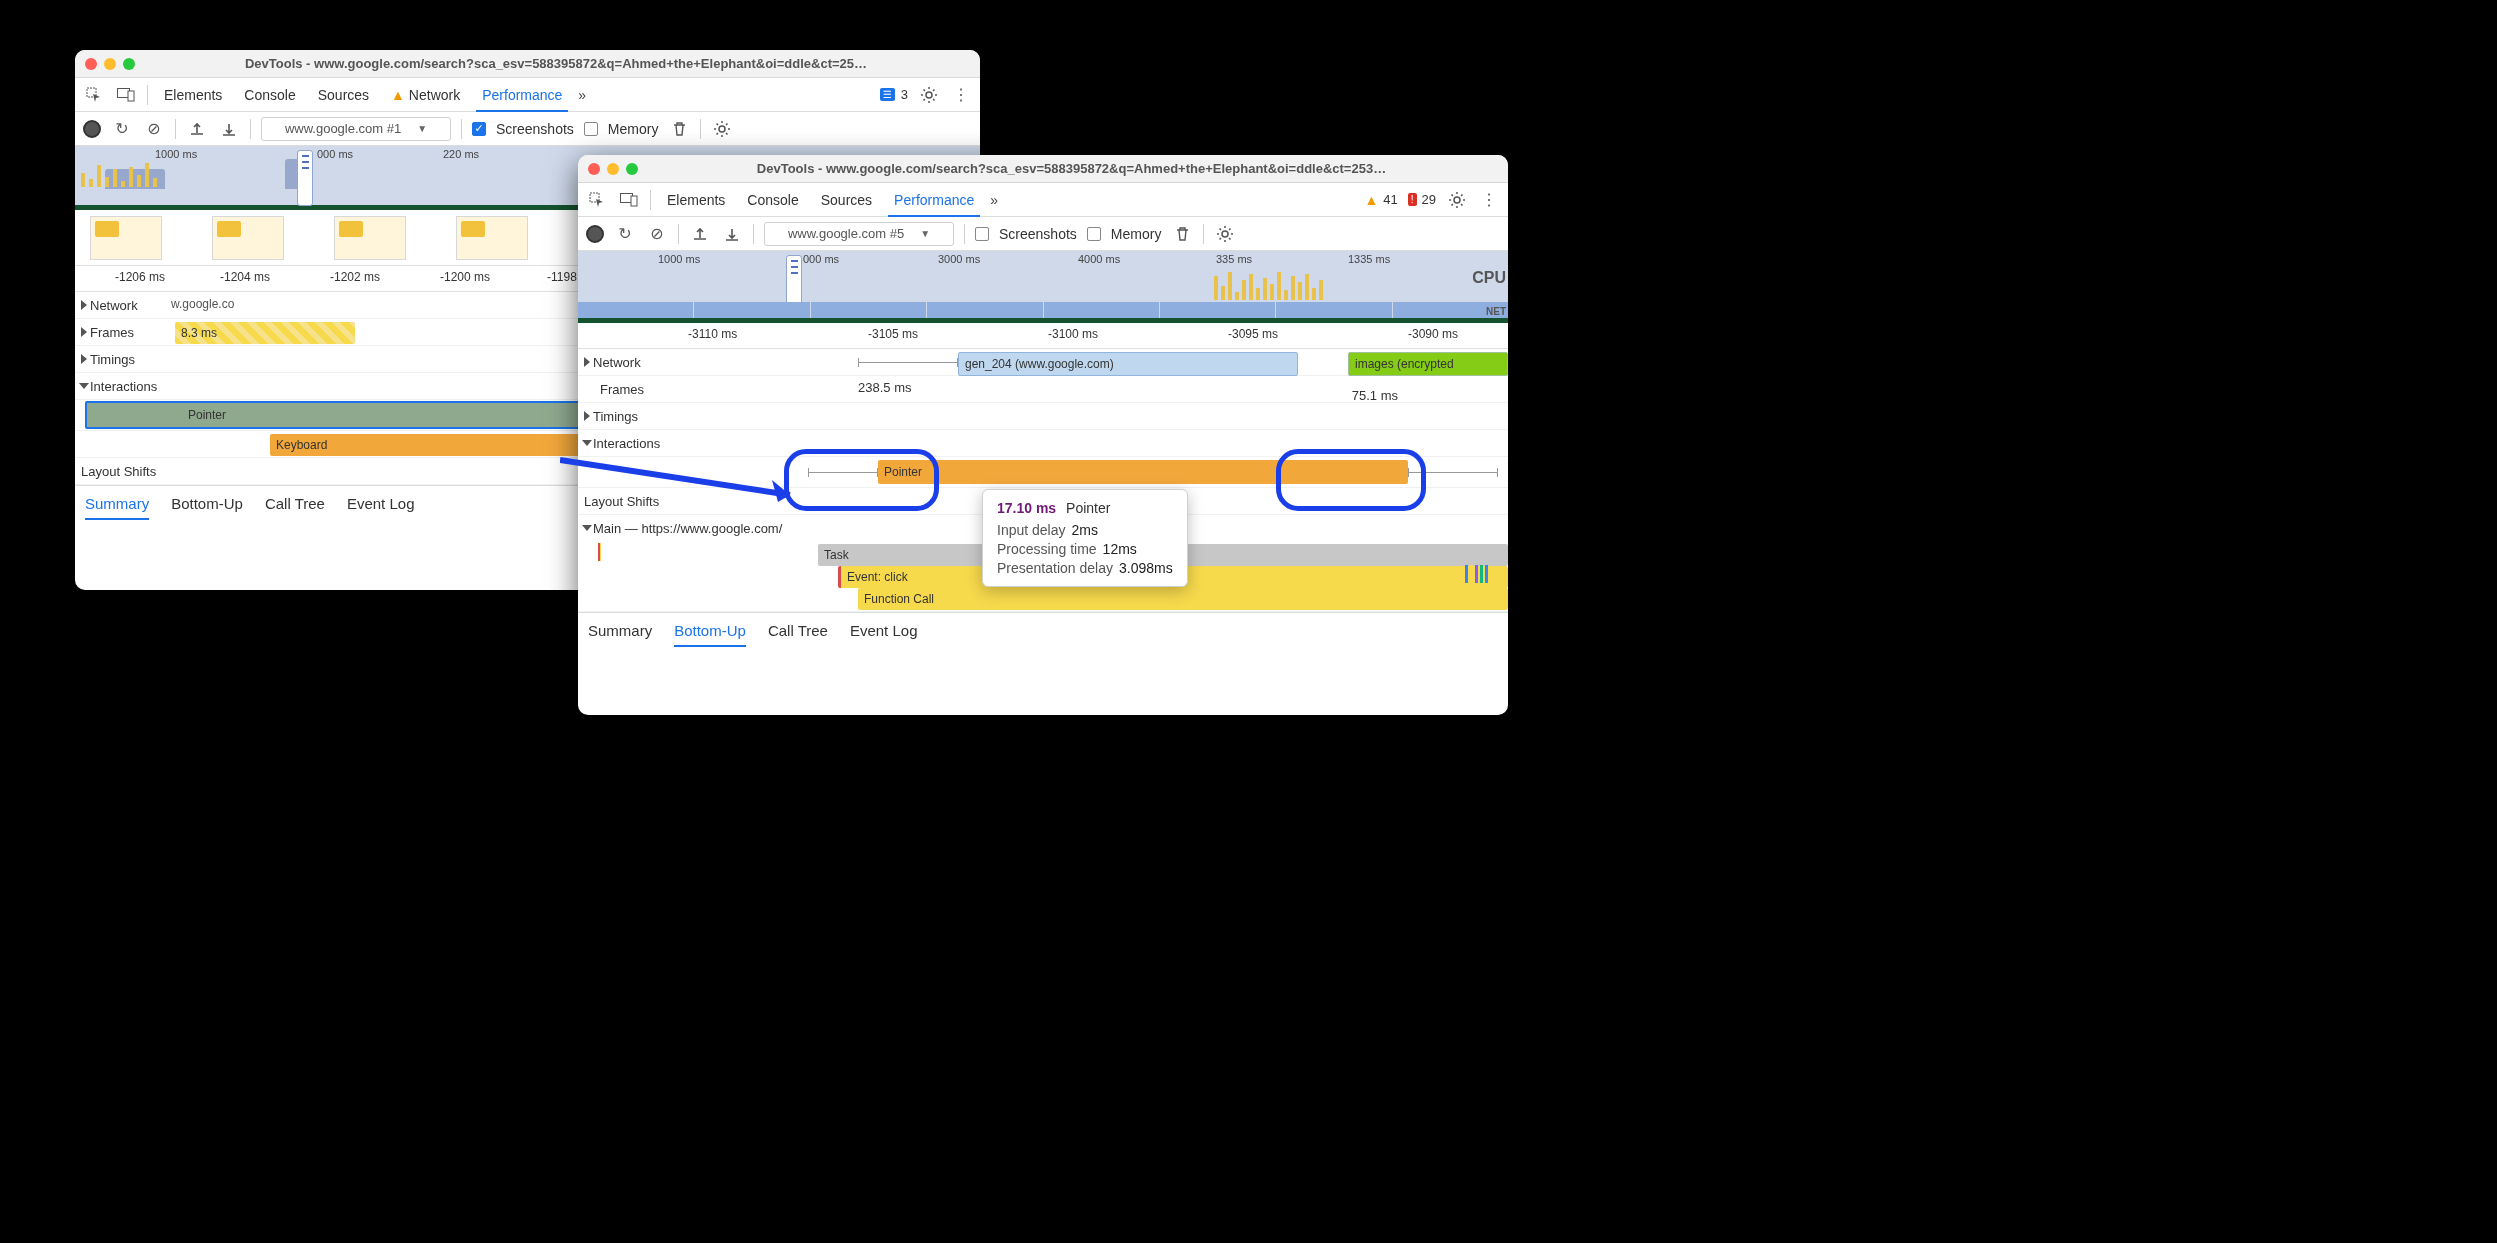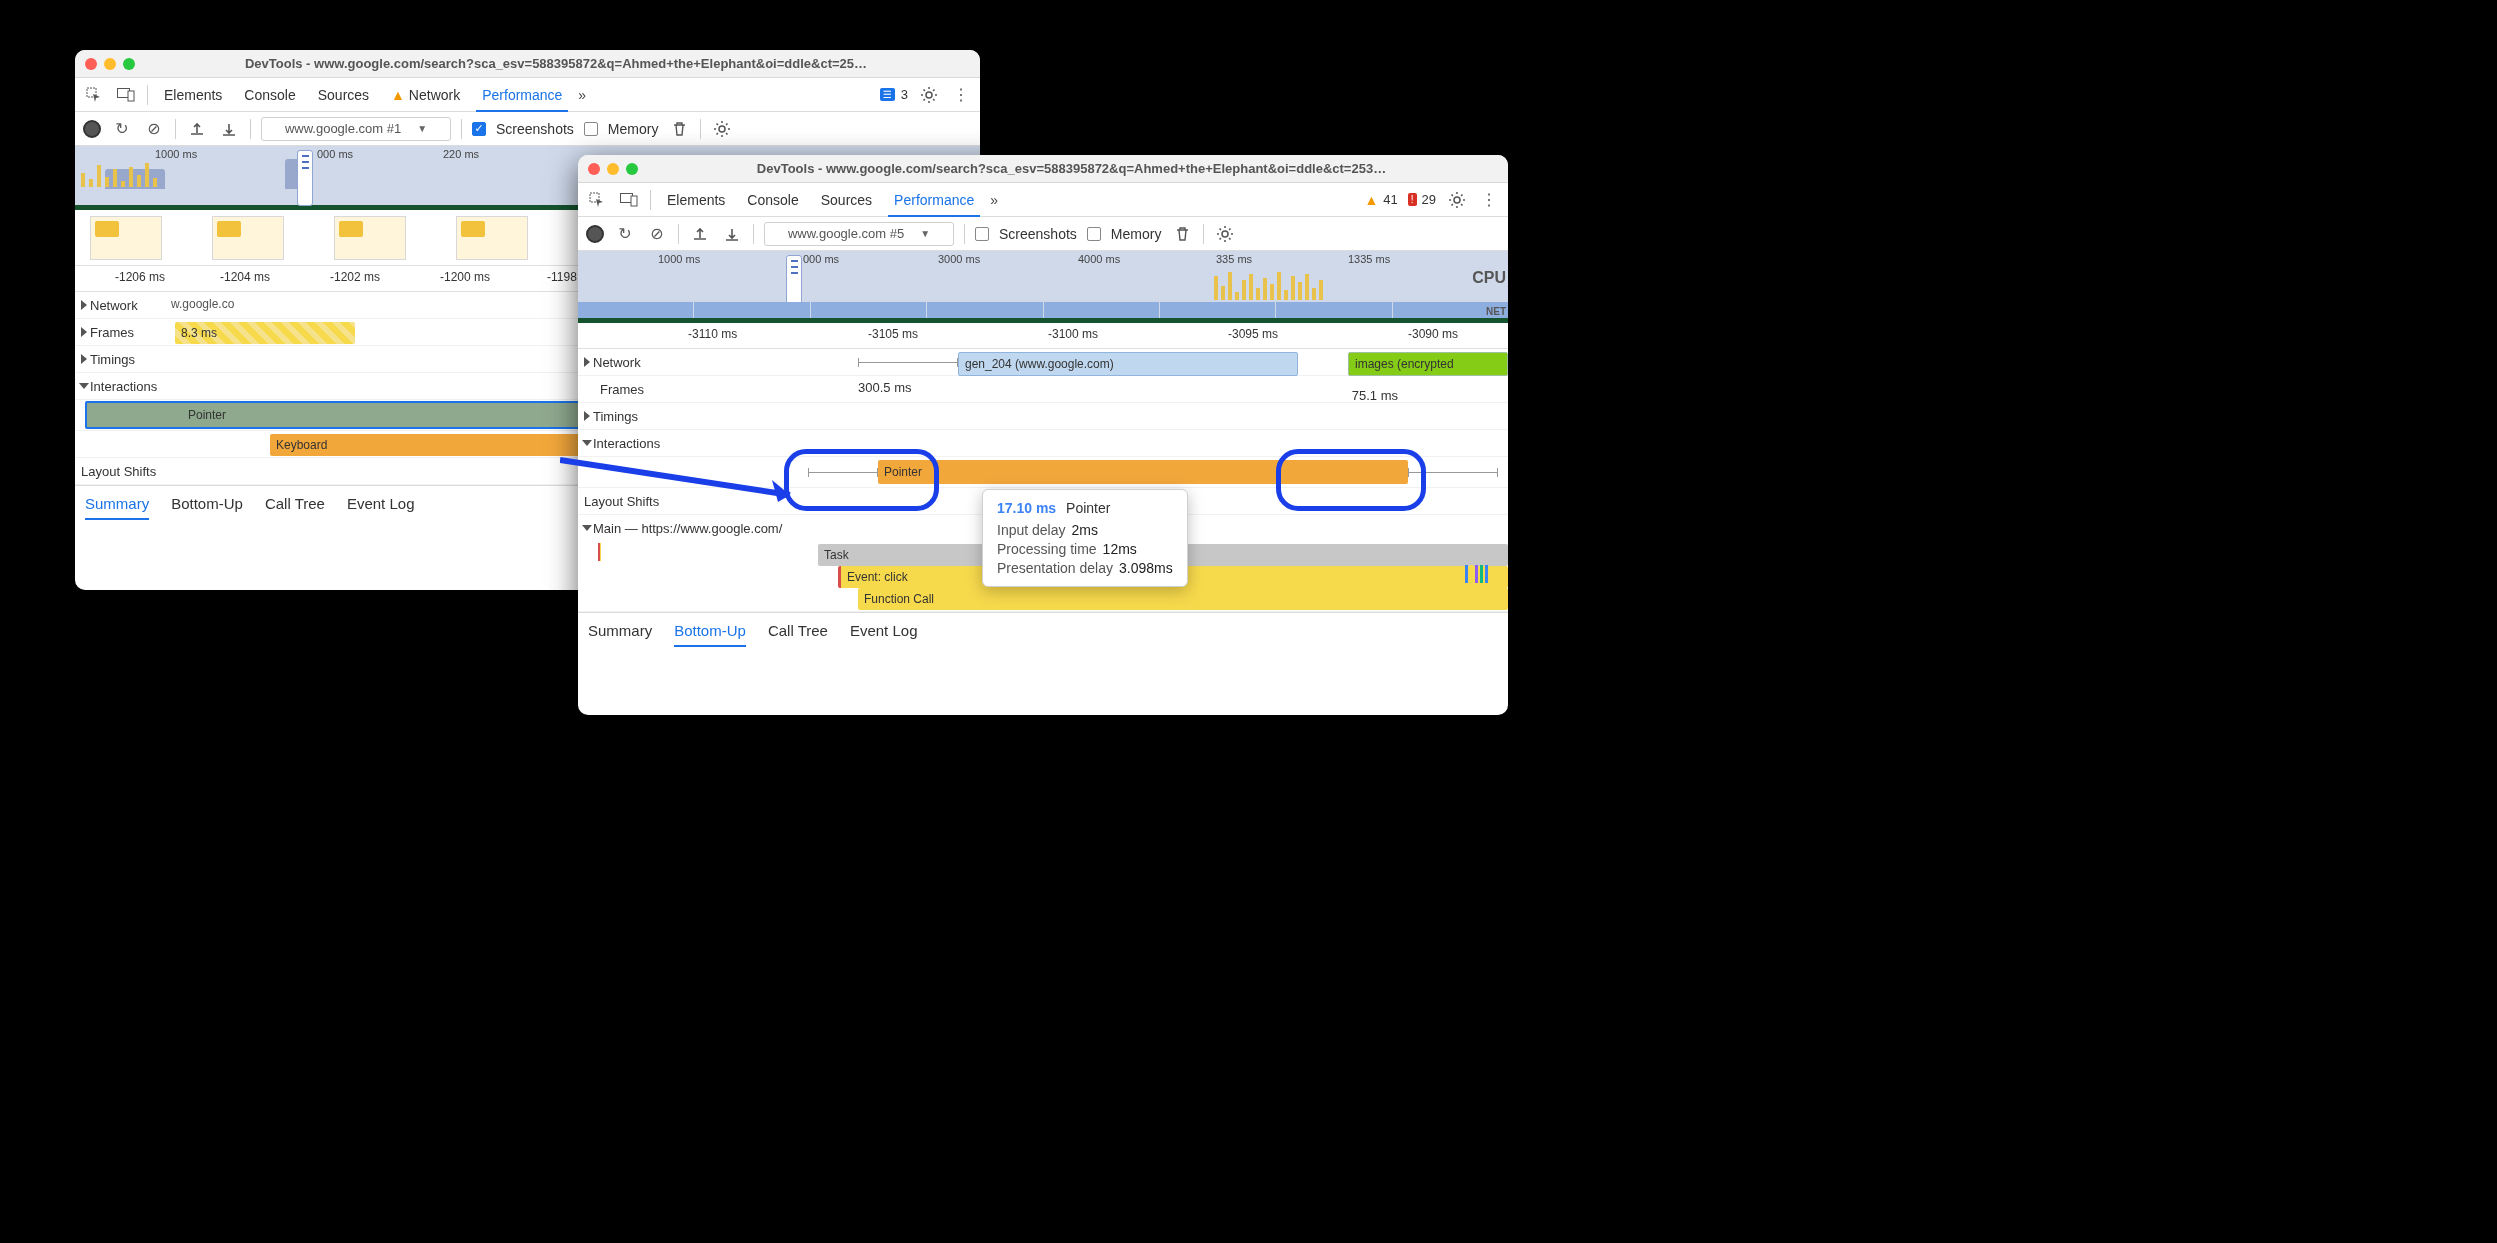--- a/index.html
+++ b/index.html
@@ -148,21 +148,21 @@
   .arrow svg line { stroke:#1a3fe8; stroke-width:6; }
   .arrow svg polygon { fill:#1a3fe8; }
 
   
   .tip {
     position:absolute; background:#fff; border:1px solid #d0d0d0; border-radius:6px;
     box-shadow: 0 4px 16px rgba(0,0,0,0.25); padding:10px 14px; z-index:30;
     font-size:14px; color:#555; white-space:nowrap;
   }
   .tip .hdr { margin-bottom:6px;}
-  .tip .hdr .ms { color:#3b82f6; font-weight:600;}
+  .tip .hdr .ms { color:#701a75; font-weight:600;}
   .tip .hdr .name { color:#333; margin-left:6px;}
   .tip .ln { margin-top:3px; }
   .tip .ln .v { color:#222; margin-left:6px;}
 
   
   .bottom-tabs {
     height:36px; border-top:1px solid #dcdcdc; display:flex; align-items:center;
     padding:0 10px; gap:22px; font-size:15px; color:#333; background:#fff;
   }
   .btab { position:relative; cursor:default; }
@@ -540,21 +540,21 @@
             <span>images (encrypted</span>
           </div>
       </div>
     </div>
 
     <div class="track-row">
       <span class="track-label" style="padding-left:22px">
           <span>Frames</span>
         </span>
       <div class="track-body">
-        <span style="position:absolute; left:180px; top:4px; font-size:13px; color:#333">300.5 ms</span>
+        <span style="position:absolute; left:180px; top:4px; font-size:13px; color:#333">238.5 ms</span>
         <span style="position:absolute; right:110px; top:12px; font-size:13px; color:#333">75.1 ms</span>
       </div>
     </div>
 
     <div class="track-row">
       <span class="track-label">
           <span class="tri"></span>
           <span>Timings</span>
         </span>
       <div class="track-body"></div>

